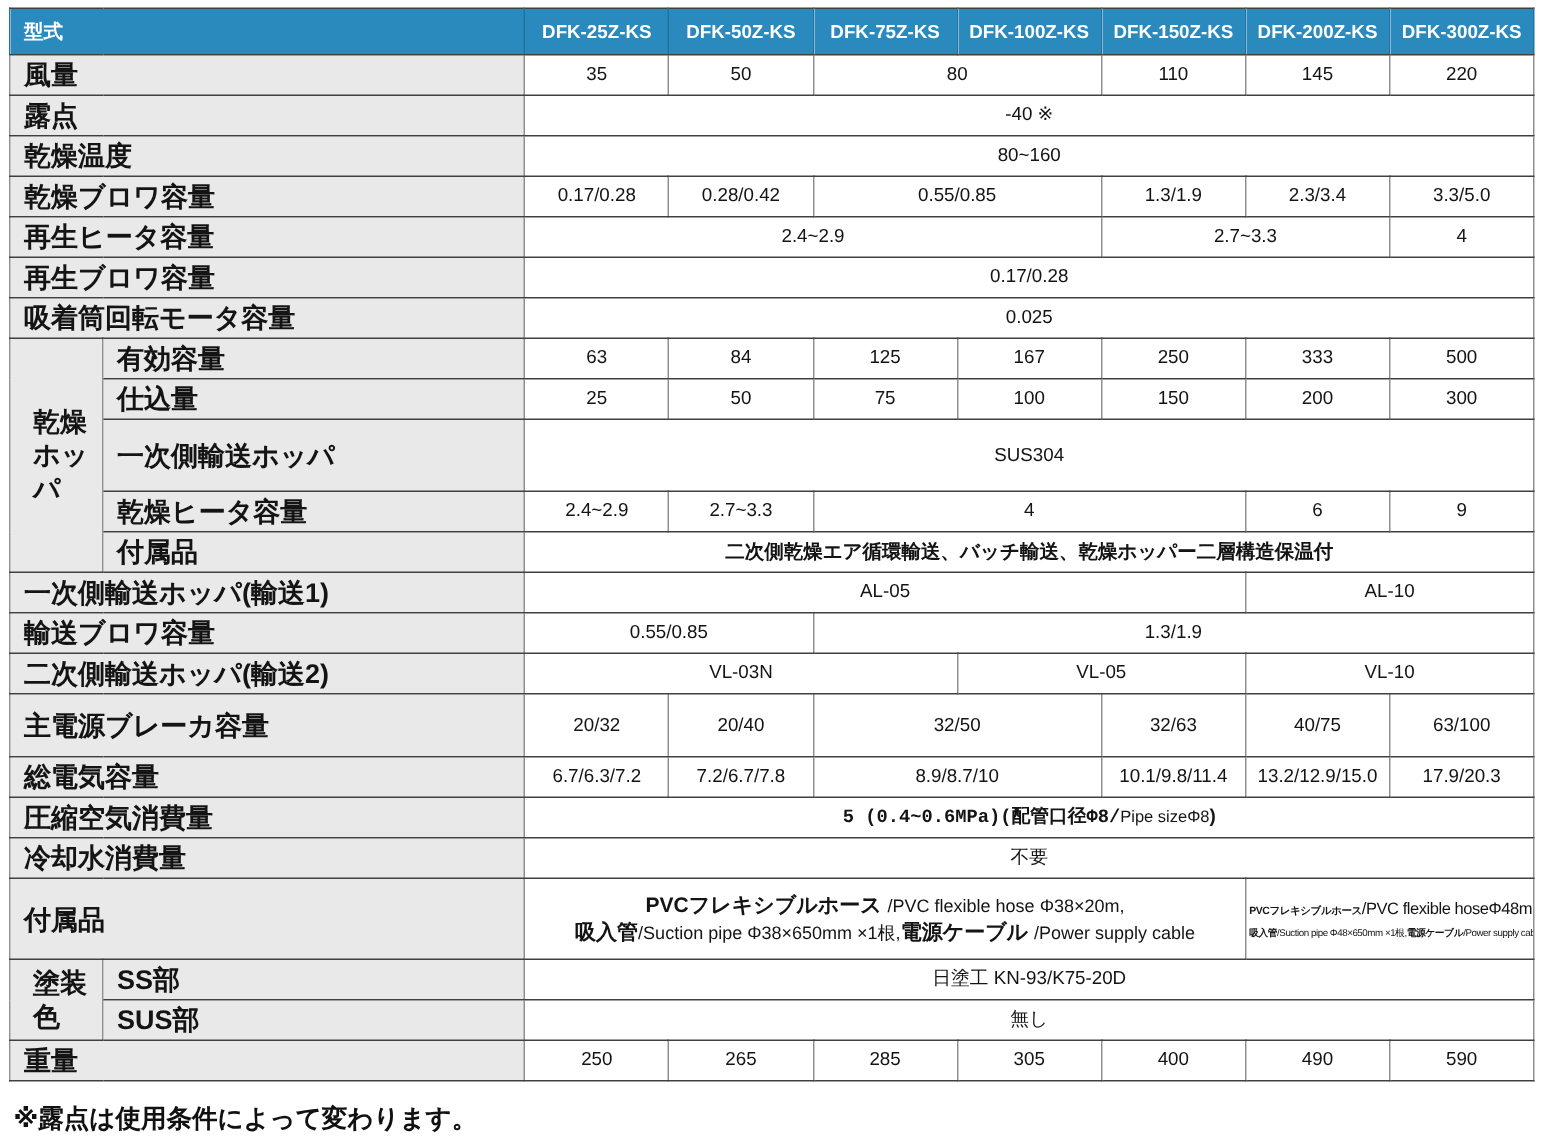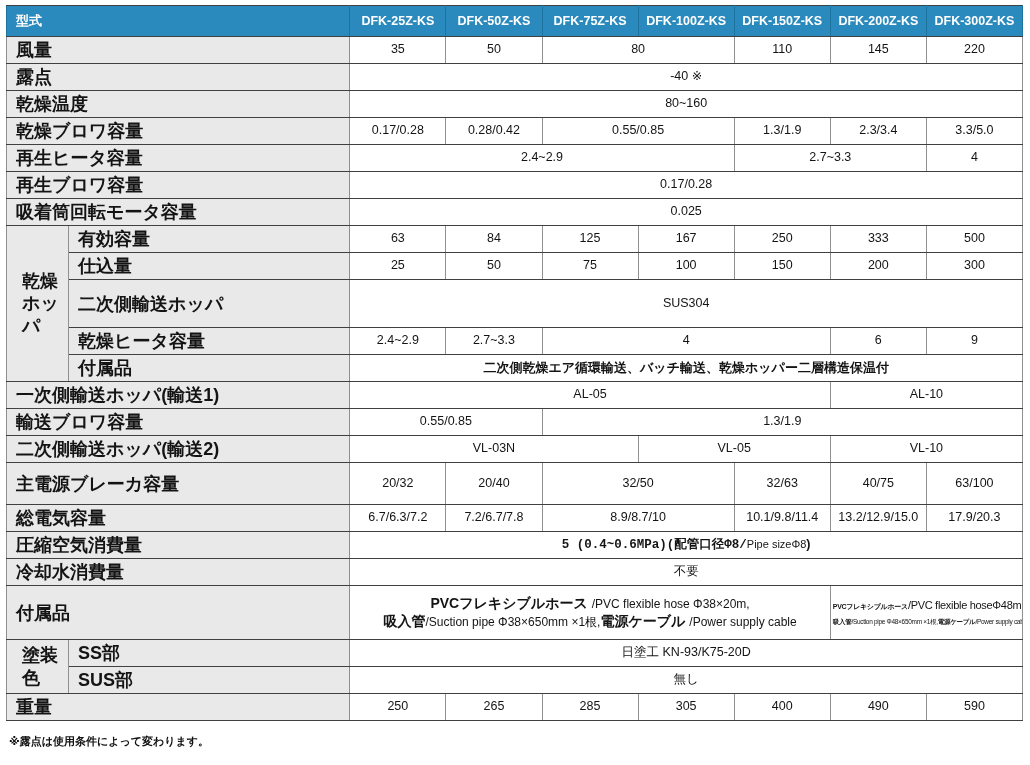--- a/index.html
+++ b/index.html
@@ -38,21 +38,21 @@
     white-space:pre-line;line-height:1.25;
   }
   tbody td{
     background:#fff;text-align:center;font-size:12.5px;line-height:1.25;
     color:#141414;
   }
   td.bold{font-weight:bold;font-size:13px;}
   td.compressed{padding:1px 2px;line-height:1.15;letter-spacing:-0.3px;}
   td div{white-space:nowrap;}
   .footnote{
-    margin:13px 0 0 3px;font-size:11px;font-weight:bold;color:#111;
+    margin:13px 0 0 3px;font-size:17px;font-weight:bold;color:#111;
   }
 </style>
 </head>
 <body>
 
 <table>
   <colgroup>
     <col class="c-group">
       <col class="c-label">
     <col class="c-val">
@@ -132,21 +132,21 @@
         <th>仕込量</th>
         <td>25</td>
         <td>50</td>
         <td>75</td>
         <td>100</td>
         <td>150</td>
         <td>200</td>
         <td>300</td>
       </tr>
       <tr style="height: 48px;">
-        <th>二次側輸送ホッパ</th>
+        <th>一次側輸送ホッパ</th>
         <td colspan="7">SUS304</td>
       </tr>
       <tr>
         <th>乾燥ヒータ容量</th>
         <td>2.4~2.9</td>
         <td>2.7~3.3</td>
         <td colspan="3">4</td>
         <td>6</td>
         <td>9</td>
       </tr>

